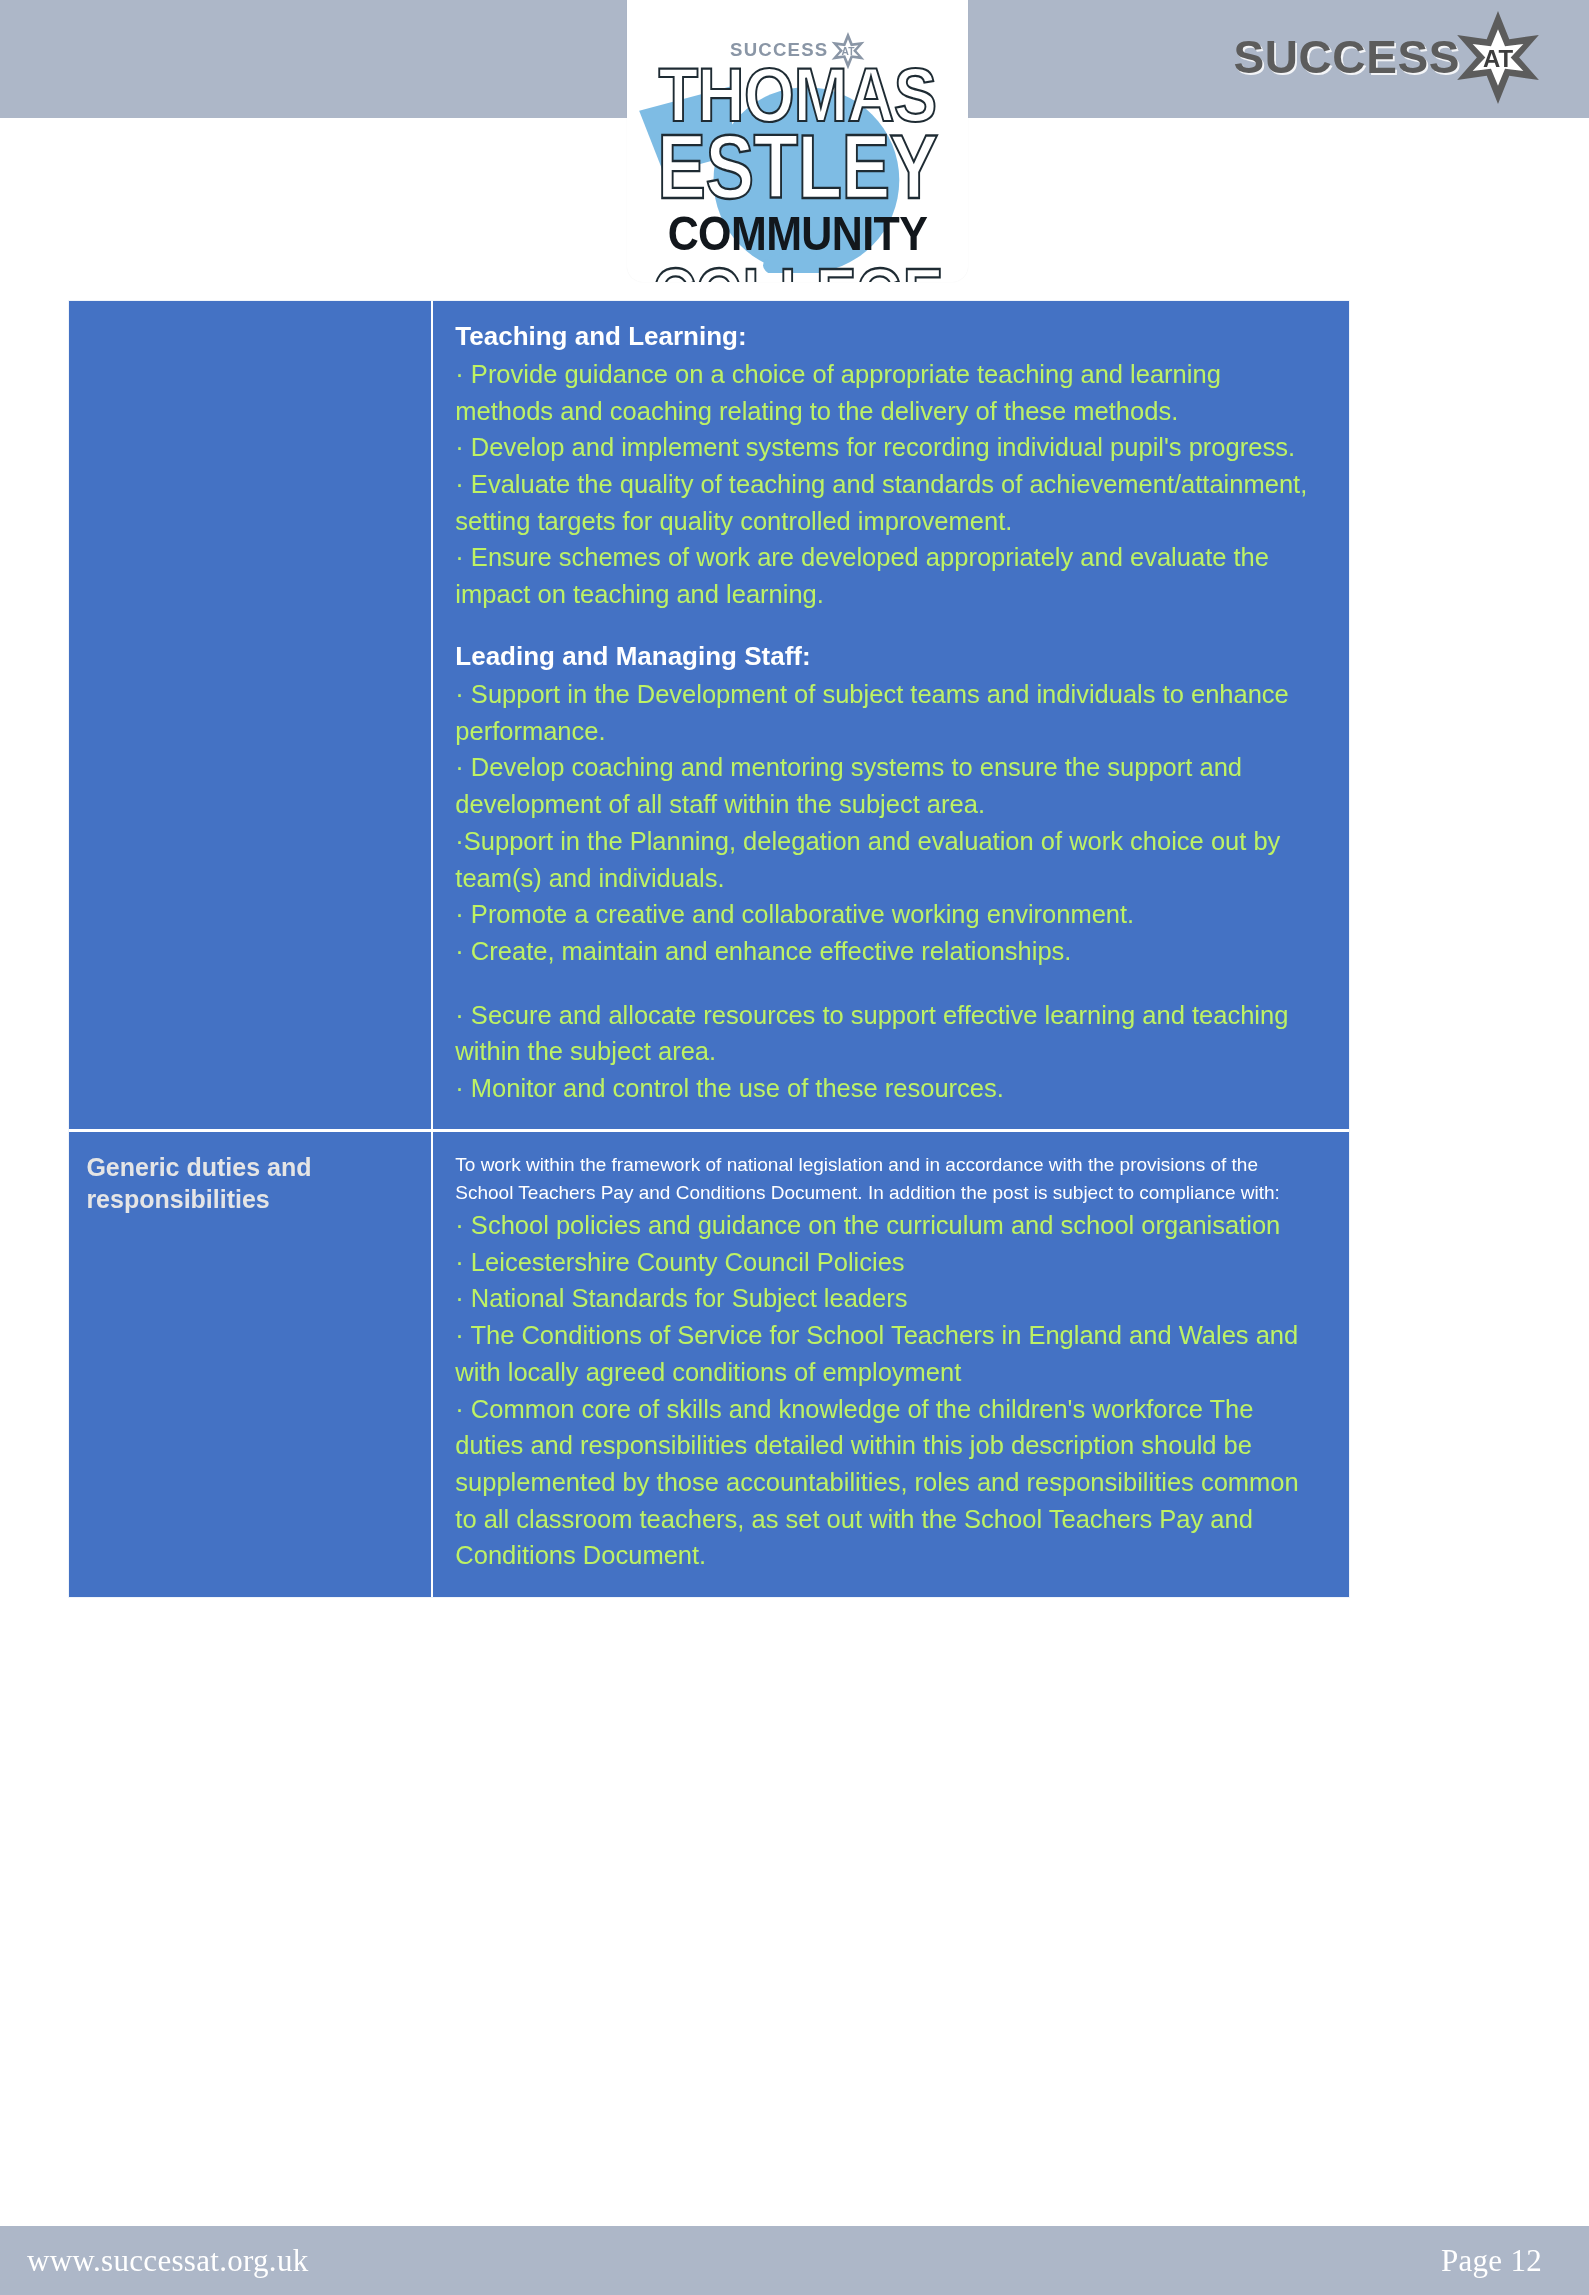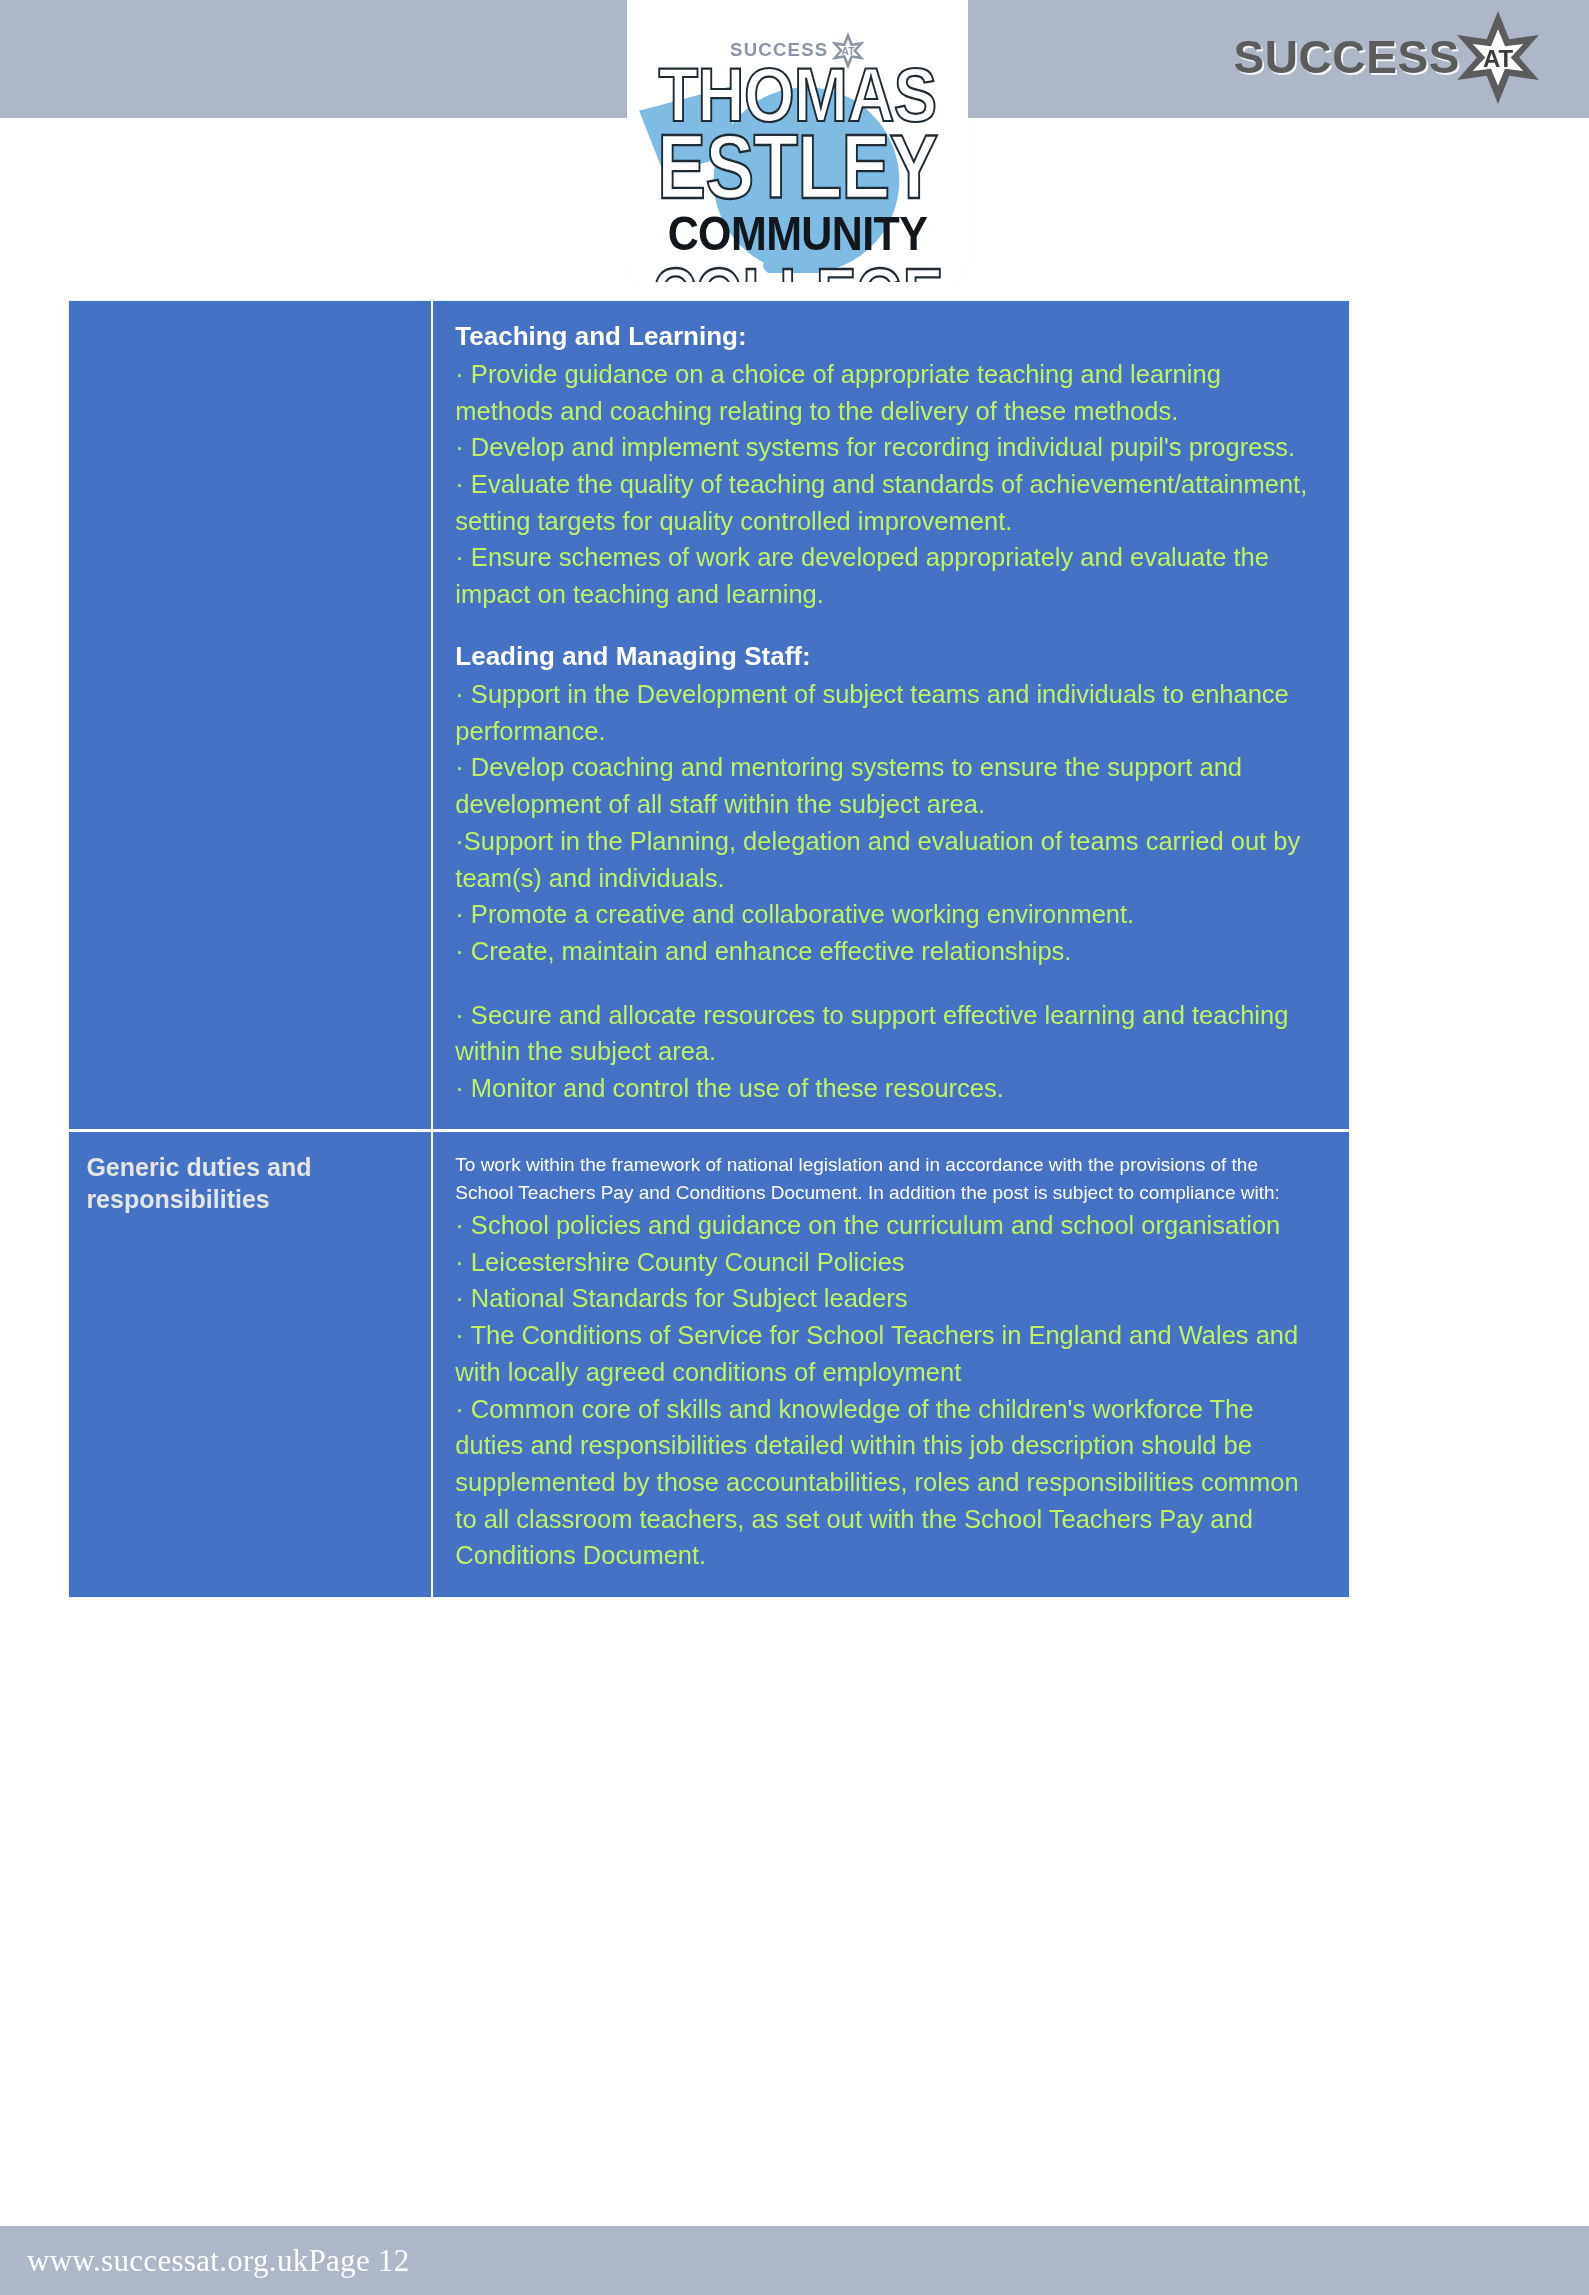--- a/index.html
+++ b/index.html
@@ -177,20 +177,21 @@
   
   .footer-band {
     position: absolute;
     left: 0;
     top: 2226px;
     width: 1589px;
     height: 70px;
     background: #adb7c8;
     display: flex;
     align-items: center;
+    justify-content: space-between;
     padding: 0 47px 0 27px;
   }
   .footer-url, .footer-page {
     font-family: "Liberation Serif", serif;
     font-size: 31px;
     color: #ffffff;
     letter-spacing: 0.3px;
   }
 </style>
 </head>
@@ -250,21 +251,21 @@
           <div class="bullet-line">· Provide guidance on a choice of appropriate teaching and learning methods and coaching relating to the delivery of these methods.</div>
           <div class="bullet-line">· Develop and implement systems for recording individual pupil's progress.</div>
           <div class="bullet-line">· Evaluate the quality of teaching and standards of achievement/attainment, setting targets for quality controlled improvement.</div>
           <div class="bullet-line">· Ensure schemes of work are developed appropriately and evaluate the impact on teaching and learning.</div>
         </div>
 
         <div class="sect">
           <div class="sect-title">Leading and Managing Staff:</div>
           <div class="bullet-line">· Support in the Development of subject teams and individuals to enhance performance.</div>
           <div class="bullet-line">· Develop coaching and mentoring systems to ensure the support and development of all staff within the subject area.</div>
-          <div class="bullet-line">·Support in the Planning, delegation and evaluation of teams carried out by team(s) and individuals.</div>
+          <div class="bullet-line">·Support in the Planning, delegation and evaluation of work choice out by team(s) and individuals.</div>
           <div class="bullet-line">· Promote a creative and collaborative working environment.</div>
           <div class="bullet-line">· Create, maintain and enhance effective relationships.</div>
         </div>
 
         <div class="sect">
           <div class="bullet-line">· Secure and allocate resources to support effective learning and teaching within the subject area.</div>
           <div class="bullet-line">· Monitor and control the use of these resources.</div>
         </div>
 
       </div>

